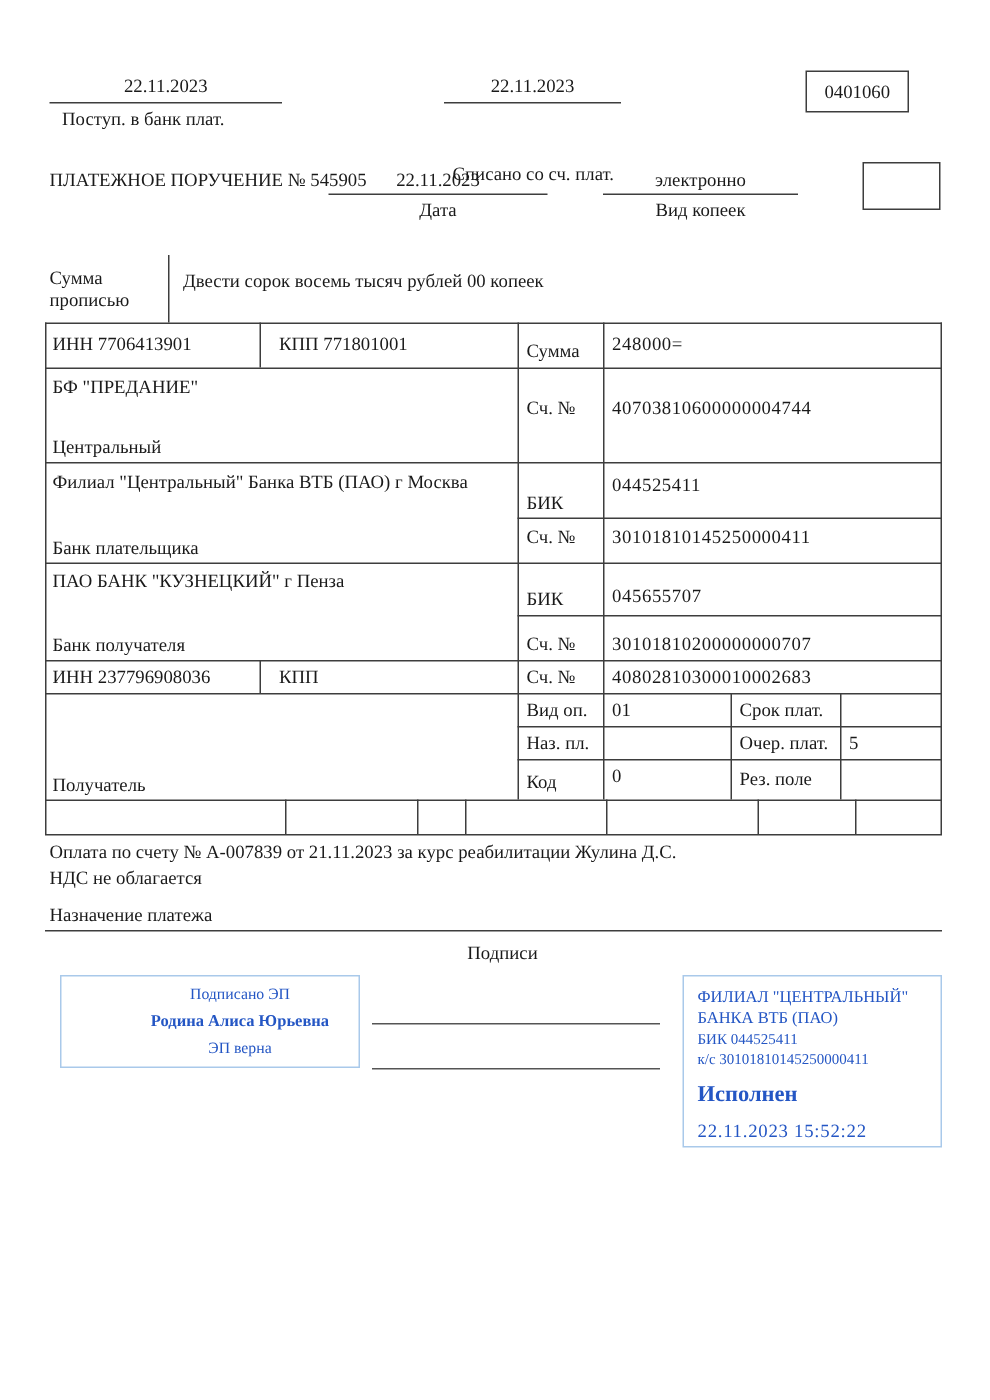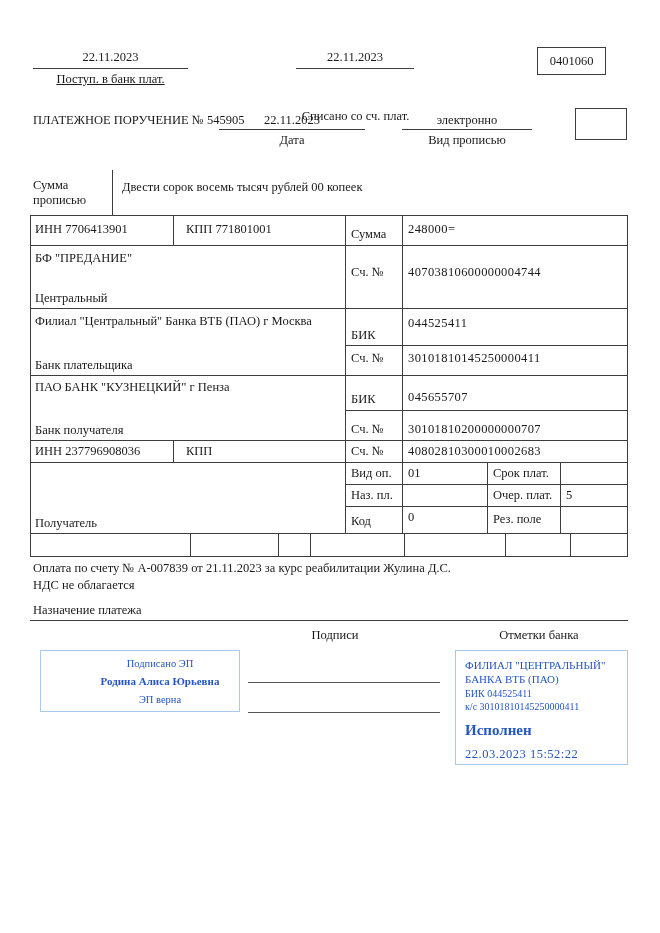--- a/index.html
+++ b/index.html
@@ -26,35 +26,35 @@
   .bank-stamp .status{font-size:15px;font-weight:bold;margin-top:7px;}
   .bank-stamp .dt{font-size:12.5px;margin-top:6px;letter-spacing:0.5px;}
 </style>
 </head>
 <body>
 
 <div id="page" style="--blue:#2456c4;">
 
   <div class="abs ctr" style="left:33px;top:50px;width:155px;">22.11.2023</div>
   <div class="hline" style="left:33px;top:68px;width:155px;"></div>
-  <div class="abs ctr" style="left:33px;top:72px;width:155px;text-decoration:underline;">Поступ. в банк плат.</div>
+  <div class="abs ctr" style="left:18px;top:72px;width:155px;">Поступ. в банк плат.</div>
 
   <div class="abs ctr" style="left:296px;top:50px;width:118px;">22.11.2023</div>
   <div class="hline" style="left:296px;top:68px;width:118px;"></div>
   <div class="abs ctr" style="left:278px;top:72px;width:155px;margin-top:37px;">Списано со сч. плат.</div>
 
   <div class="box ctr" style="left:537px;top:47px;width:69px;height:28px;line-height:26px;">0401060</div>
 
   <div class="abs" style="left:33px;top:113px;">ПЛАТЕЖНОЕ ПОРУЧЕНИЕ № 545905</div>
   <div class="abs ctr" style="left:219px;top:113px;width:146px;">22.11.2023</div>
   <div class="hline" style="left:219px;top:129px;width:146px;"></div>
   <div class="abs ctr" style="left:219px;top:133px;width:146px;">Дата</div>
   <div class="abs ctr" style="left:402px;top:113px;width:130px;">электронно</div>
   <div class="hline" style="left:402px;top:129px;width:130px;"></div>
-  <div class="abs ctr" style="left:402px;top:133px;width:130px;">Вид прописью</div>
+  <div class="abs ctr" style="left:402px;top:133px;width:130px;">Вид копеек</div>
   <div class="box" style="left:575px;top:108px;width:52px;height:32px;"></div>
 
   <div class="abs" style="left:30px;top:170px;width:598px;height:386px;">
 
     <div class="hline" style="left:0;top:45px;width:598px;"></div>
     <div class="hline" style="left:0;top:75px;width:598px;"></div>
     <div class="hline" style="left:0;top:138px;width:598px;"></div>
     <div class="hline" style="left:315px;top:175px;width:283px;"></div>
     <div class="hline" style="left:0;top:205px;width:598px;"></div>
     <div class="hline" style="left:315px;top:240px;width:283px;"></div>
@@ -130,32 +130,31 @@
 
     <div class="abs" style="left:0;top:363px;width:598px;height:23px;"></div>
   </div>
 
   <div class="abs" style="left:33px;top:561px;width:570px;">Оплата по счету № А-007839 от 21.11.2023 за курс реабилитации  Жулина Д.С.</div>
   <div class="abs" style="left:33px;top:578px;width:570px;">НДС не облагается</div>
   <div class="abs" style="left:33px;top:603px;">Назначение платежа</div>
   <div class="hline" style="left:30px;top:620px;width:598px;"></div>
 
   <div class="abs ctr" style="left:255px;top:628px;width:160px;">Подписи</div>
-  <div class="abs ctr" style="left:450px;top:628px;width:178px;">Отметки банка</div>
 
   <div class="hline" style="left:248px;top:682px;width:192px;background:#555;"></div>
   <div class="hline" style="left:248px;top:712px;width:192px;background:#555;"></div>
 
   <div class="stamp sig-stamp" style="left:40px;top:650px;width:200px;height:62px;">
     <div class="sig-small">Подписано ЭП</div>
     <div class="sig-name">Родина Алиса Юрьевна</div>
     <div class="sig-small">ЭП верна</div>
   </div>
 
   <div class="stamp bank-stamp" style="left:455px;top:650px;width:173px;height:115px;">
     <div>ФИЛИАЛ "ЦЕНТРАЛЬНЫЙ" БАНКА ВТБ (ПАО)</div>
     <div class="tiny">БИК 044525411</div>
     <div class="tiny">к/с 30101810145250000411</div>
     <div class="status">Исполнен</div>
-    <div class="dt">22.03.2023 15:52:22</div>
+    <div class="dt">22.11.2023 15:52:22</div>
   </div>
 
 </div>
 
 </body></html>

